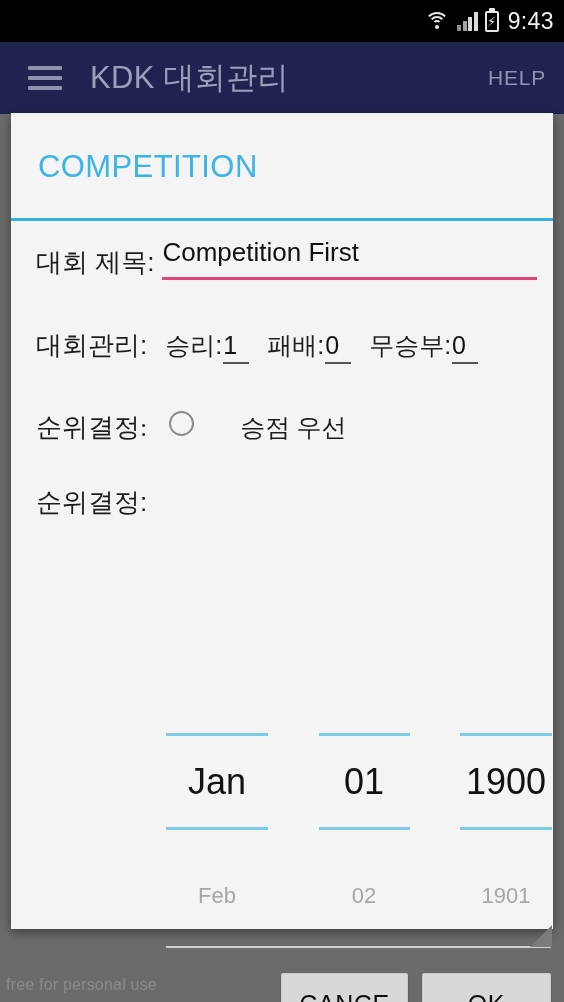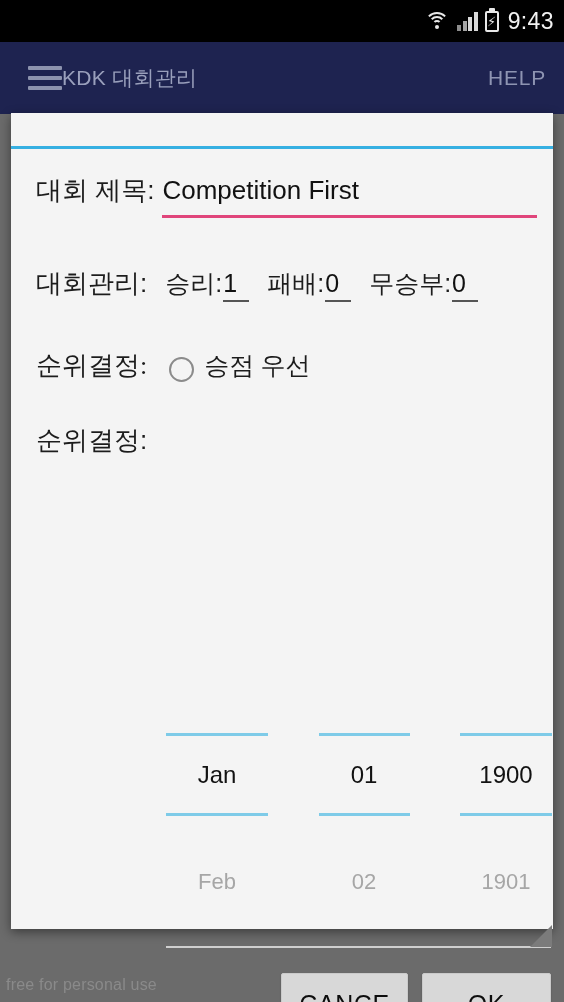--- a/index.html
+++ b/index.html
@@ -99,22 +99,23 @@
   #menu-icon {
     width: 34px; height: 24px;
     margin-left: 28px;
     display: flex;
     flex-direction: column;
     justify-content: space-between;
   }
   #menu-icon i { display: block; height: 4px; background: #8d93ae; border-radius: 1px; }
 
   #app-title {
+    margin-left: 28px;
     color: #9aa0bc;
-    font-size: 21px;
+    font-size: 31px;
     letter-spacing: 0.3px;
   }
   #help-button {
     position: absolute;
     right: 18px;
     color: #8e94b2;
     font-size: 21px;
     letter-spacing: 0.8px;
   }
 
@@ -137,21 +138,21 @@
     margin-top: 33px;
     height: 3px;
     background: #36b0e2;
   }
 
   .dlg-body { padding: 0 16px 0 16px; }
 
   .row { display: flex; align-items: baseline; }
 
   
-  #row-title { margin-top: 24px; padding-left: 9px; }
+  #row-title { margin-top: 16px; padding-left: 9px; align-items: flex-end; }
   .field-label {
     font-size: 26px;
     color: #1c1c1c;
     white-space: nowrap;
   }
   #title-input-wrap {
     flex: 1;
     margin-left: 8px;
     border-bottom: 3px solid #e0457b;
     padding-bottom: 9px;
@@ -170,21 +171,21 @@
     color: #111111;
     min-width: 26px;
     text-align: left;
     border-bottom: 2px solid #555;
     margin-left: 1px;
     padding-bottom: 2px;
   }
 
   
   #row-rank { margin-top: 46px; padding-left: 9px; align-items: center; font-family: Liberation Serif, serif; }
-  .radio-opt { display: flex; align-items: flex-end; margin-left: 22px; }
+  .radio-opt { display: flex; align-items: flex-start; margin-left: 22px; gap: 36px; }
   .radio-dot {
     width: 25px; height: 25px;
     border-radius: 50%;
     border: 2px solid #8b8b8b;
     background: #f4f4f4;
     position: relative;
     flex: 0 0 auto;
   }
   .radio-dot.checked { border-color: #4a4a5a; }
   .radio-dot.checked::after {
@@ -209,21 +210,21 @@
     display: flex;
     justify-content: space-between;
   }
   .picker-col { text-align: center; }
   .picker-rule { height: 3px; background: #7ecbe8; }
   .picker-col.month .picker-rule { width: 102px; }
   .picker-col.day   .picker-rule { width: 91px; }
   .picker-col.year  .picker-rule { width: 92px; }
 
   .picker-selected {
-    font-size: 24px;
+    font-size: 36px;
     color: #121212;
     padding: 25px 0 24px 0;
   }
   .picker-next {
     font-size: 22px;
     color: #a6a6a6;
     padding-top: 53px;
   }
 
   #picker-divider {
@@ -301,20 +302,21 @@
       <i></i>
         <i></i>
         <i></i>
     </div>
     <div id="app-title">KDK 대회관리</div>
     <div id="help-button">HELP</div>
   </div>
 
   <div id="dialog">
 
+    <div id="dialog-title">COMPETITION</div>
     <div id="title-rule"></div>
 
     <div class="dlg-body">
 
       <div class="row" id="row-title">
         <span class="field-label">대회 제목:</span>
         <span id="title-input-wrap">
           <span id="title-input-value">Competition First</span>
         </span>
       </div>

